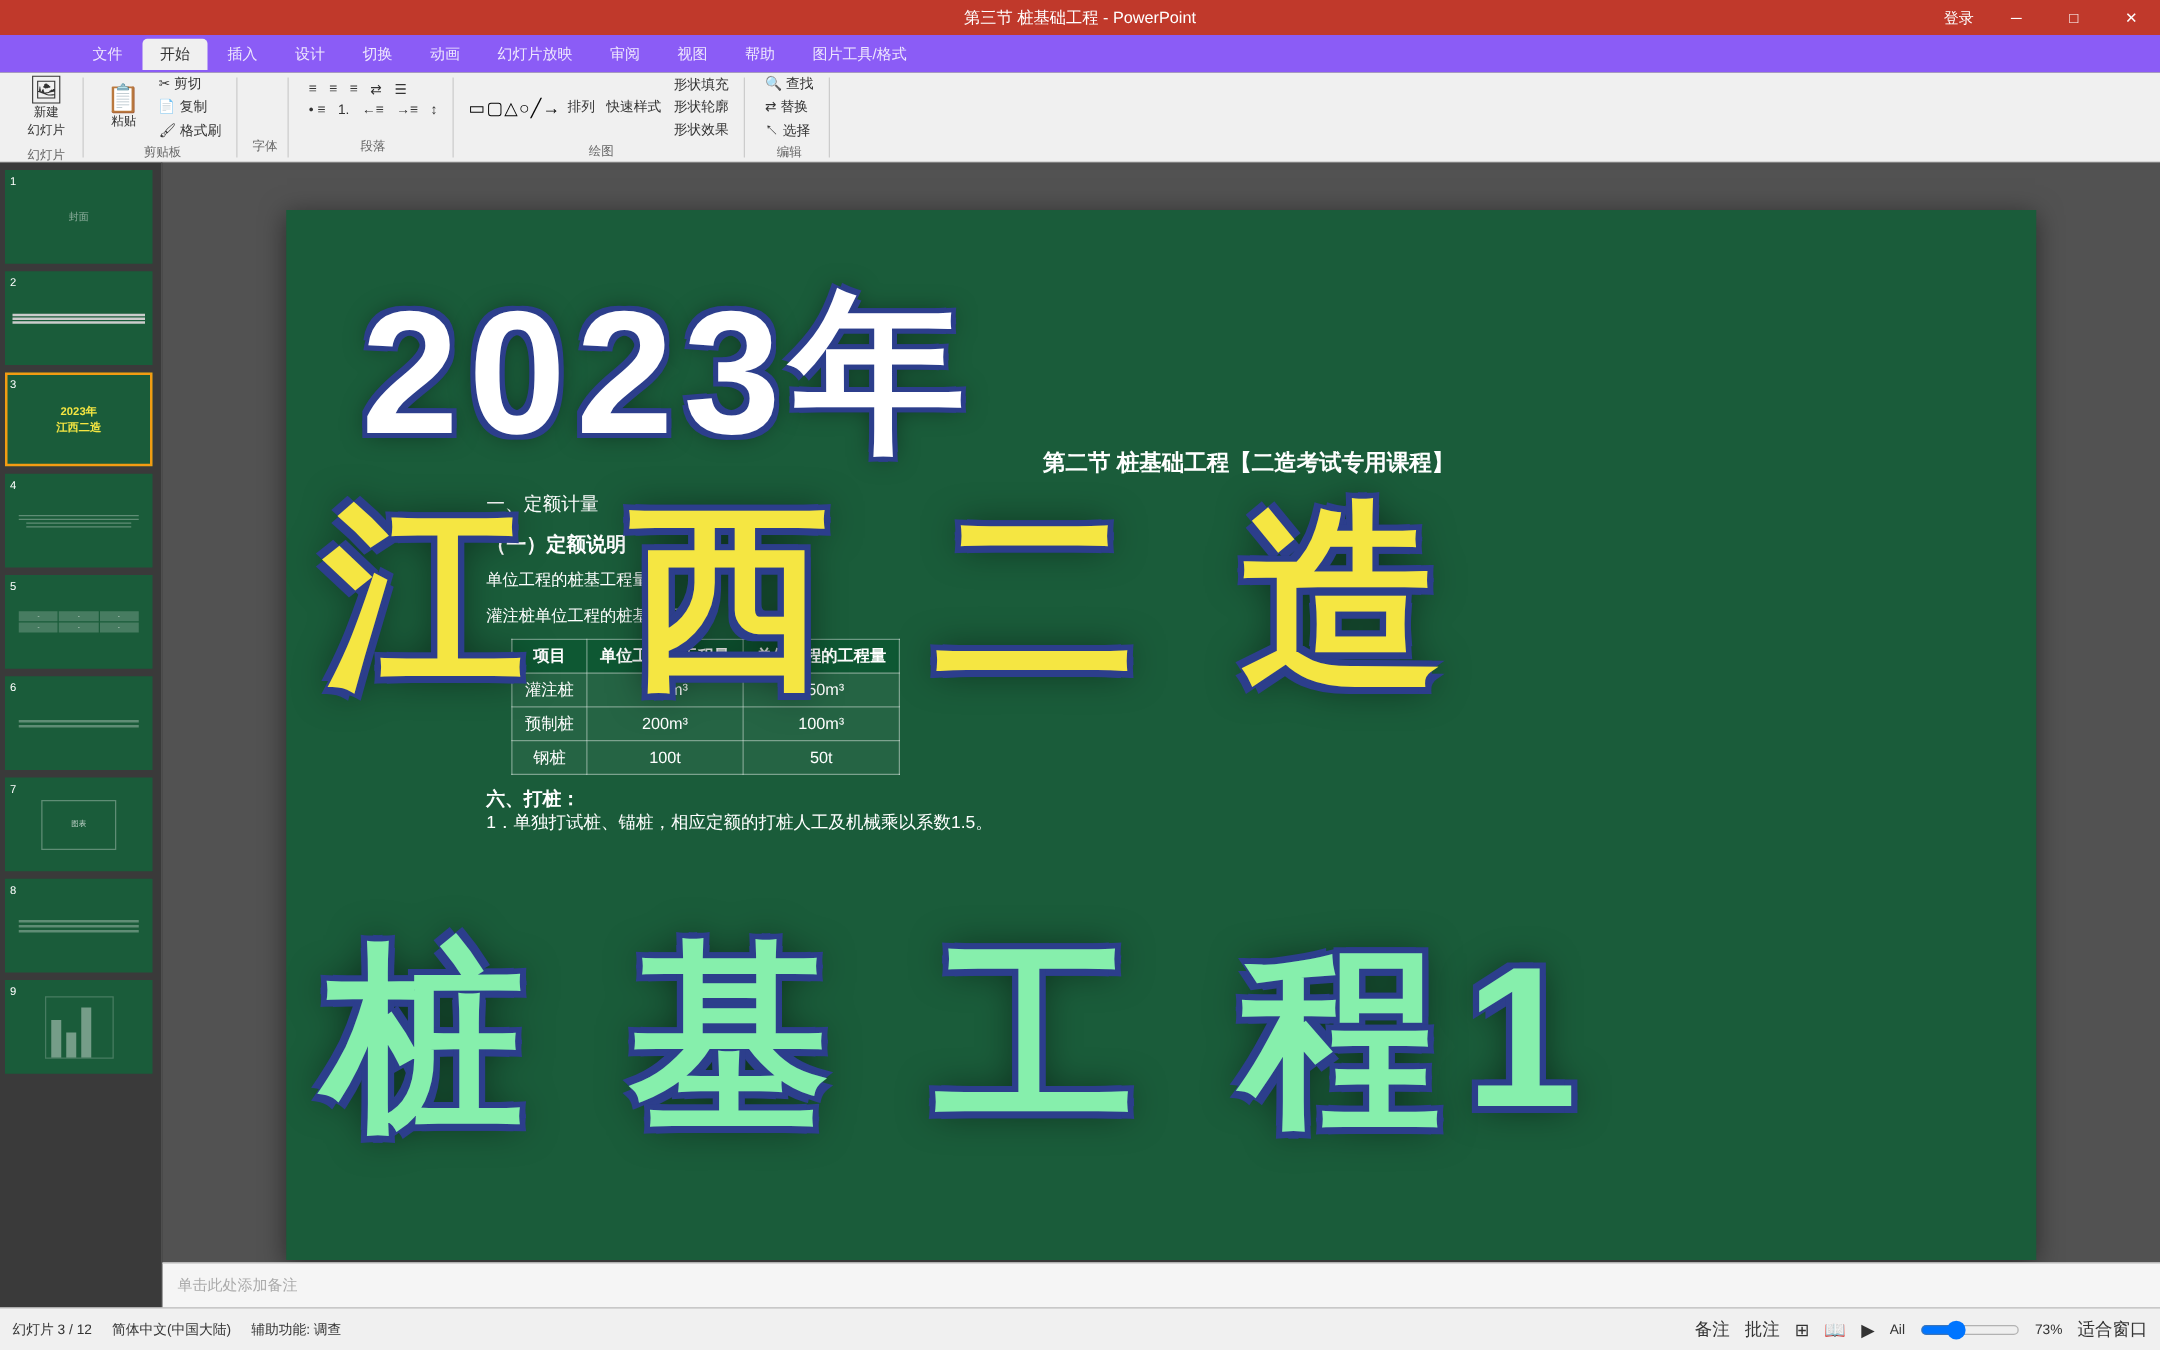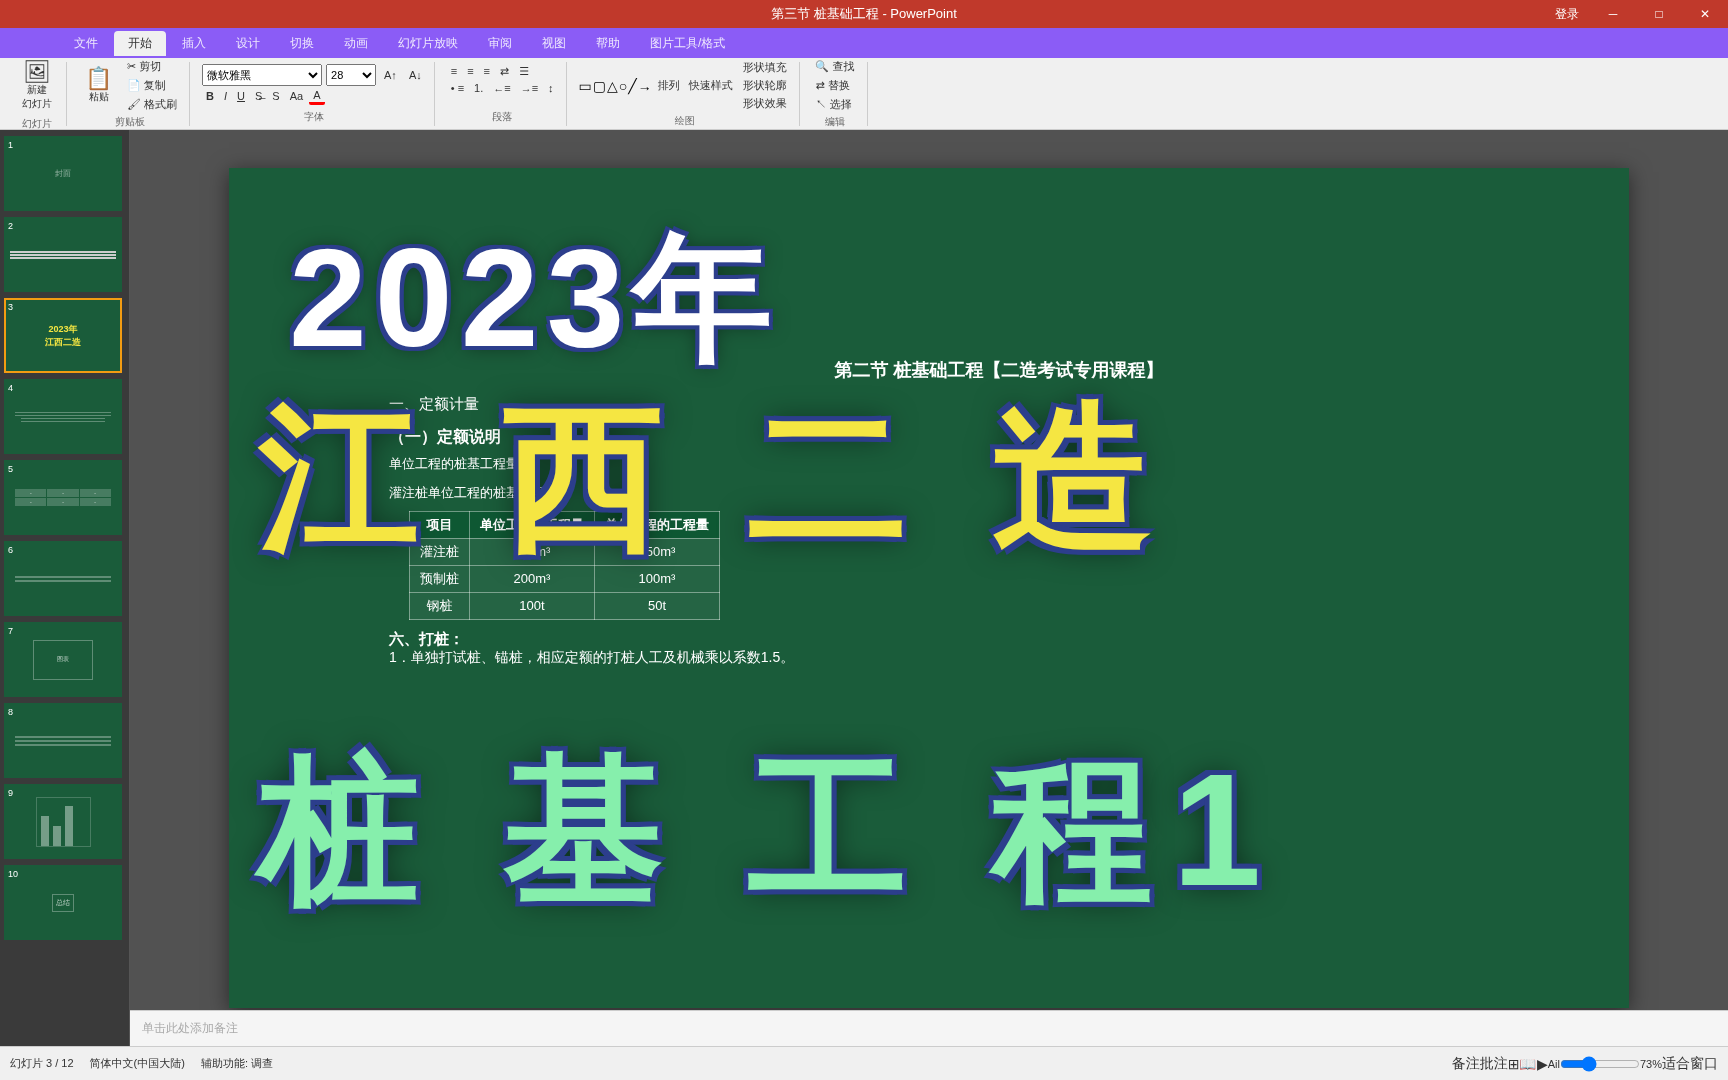--- a/index.html
+++ b/index.html
@@ -330,20 +330,21 @@
       color: #333;
       gap: 16px;
       position: absolute;
       bottom: 0;
       left: 0;
     }
     #statusbar .status-right {
       margin-left: auto;
       display: flex;
       align-items: center;
+      gap: 12px;
     }
     .status-icon {
       font-size: 14px;
       cursor: pointer;
     }
 
     
     #notes-bar {
       position: absolute;
       bottom: 34px;
@@ -406,37 +407,20 @@
       <div style="display:flex;flex-direction:column;gap:2px;">
         <div class="ribbon-btn-small">✂ 剪切</div>
         <div class="ribbon-btn-small">📄 复制</div>
         <div class="ribbon-btn-small">🖌 格式刷</div>
       </div>
     </div>
     <span class="ribbon-group-label">剪贴板</span>
   </div>
 
   <div class="ribbon-group">
-    <div style="display:flex;flex-direction:column;gap:2px;">
-      <div style="display:flex;gap:4px;align-items:center;">
-        <select style="font-size:11px;width:120px;height:22px;"><option>微软雅黑</option></select>
-        <select style="font-size:11px;width:50px;height:22px;"><option>28</option></select>
-        <div class="ribbon-btn-small">A↑</div>
-        <div class="ribbon-btn-small">A↓</div>
-      </div>
-      <div style="display:flex;gap:2px;align-items:center;">
-        <div class="ribbon-btn-small"><b>B</b></div>
-        <div class="ribbon-btn-small"><i>I</i></div>
-        <div class="ribbon-btn-small"><u>U</u></div>
-        <div class="ribbon-btn-small">S̶</div>
-        <div class="ribbon-btn-small">S</div>
-        <div class="ribbon-btn-small">Aa</div>
-        <div class="ribbon-btn-small" style="border-bottom:3px solid red;">A</div>
-      </div>
-    </div>
     <span class="ribbon-group-label">字体</span>
   </div>
 
   <div class="ribbon-group">
     <div style="display:flex;flex-direction:column;gap:2px;">
       <div style="display:flex;gap:2px;">
         <div class="ribbon-btn-small">≡</div>
         <div class="ribbon-btn-small">≡</div>
         <div class="ribbon-btn-small">≡</div>
         <div class="ribbon-btn-small">⇄</div>
@@ -557,26 +541,20 @@
       </div>
     </div>
     <div class="slide-thumb" style="background:#1a5c3a;">
       <span class="slide-thumb-num">9</span>
       <div class="slide-thumb-content" style="font-size:6px;">
         <div style="width:55px;height:50px;border:1px solid rgba(255,255,255,0.2);position:relative;">
           <div style="position:absolute;bottom:0;left:4px;width:8px;height:30px;background:rgba(255,255,255,0.4);"></div>
           <div style="position:absolute;bottom:0;left:16px;width:8px;height:20px;background:rgba(255,255,255,0.4);"></div>
           <div style="position:absolute;bottom:0;left:28px;width:8px;height:40px;background:rgba(255,255,255,0.4);"></div>
         </div>
-      </div>
-    </div>
-    <div class="slide-thumb" style="background:#1a5c3a;">
-      <span class="slide-thumb-num">10</span>
-      <div class="slide-thumb-content" style="font-size:6px;color:rgba(255,255,255,0.7);">
-        <div style="border:1px solid rgba(255,255,255,0.3);padding:3px;font-size:7px;">总结</div>
       </div>
     </div>
   </div>
 
   <div id="slide-view">
     <div id="slide-canvas">
 
 
       <div class="slide-content-area">
         <div class="content-title" style="margin-top:170px;">第二节 桩基础工程【二造考试专用课程】</div>

